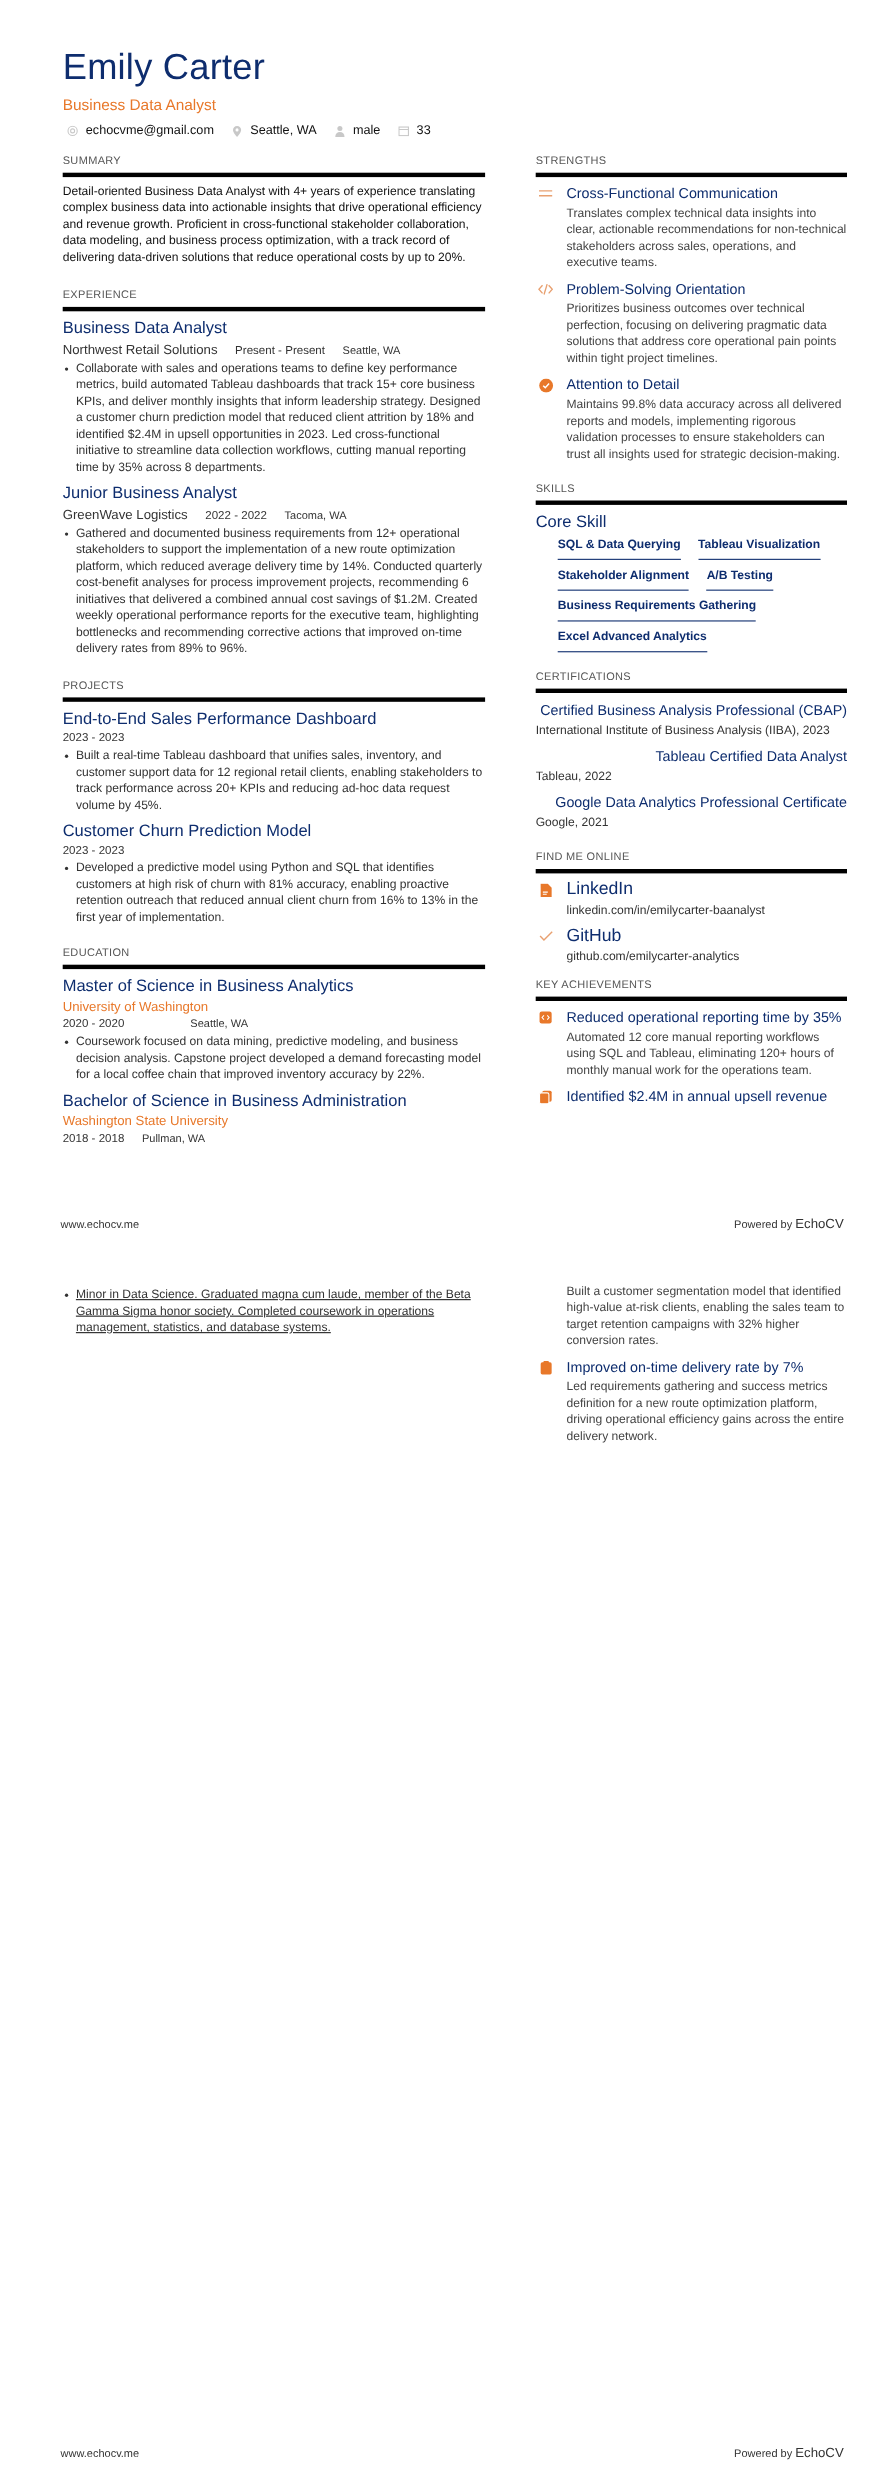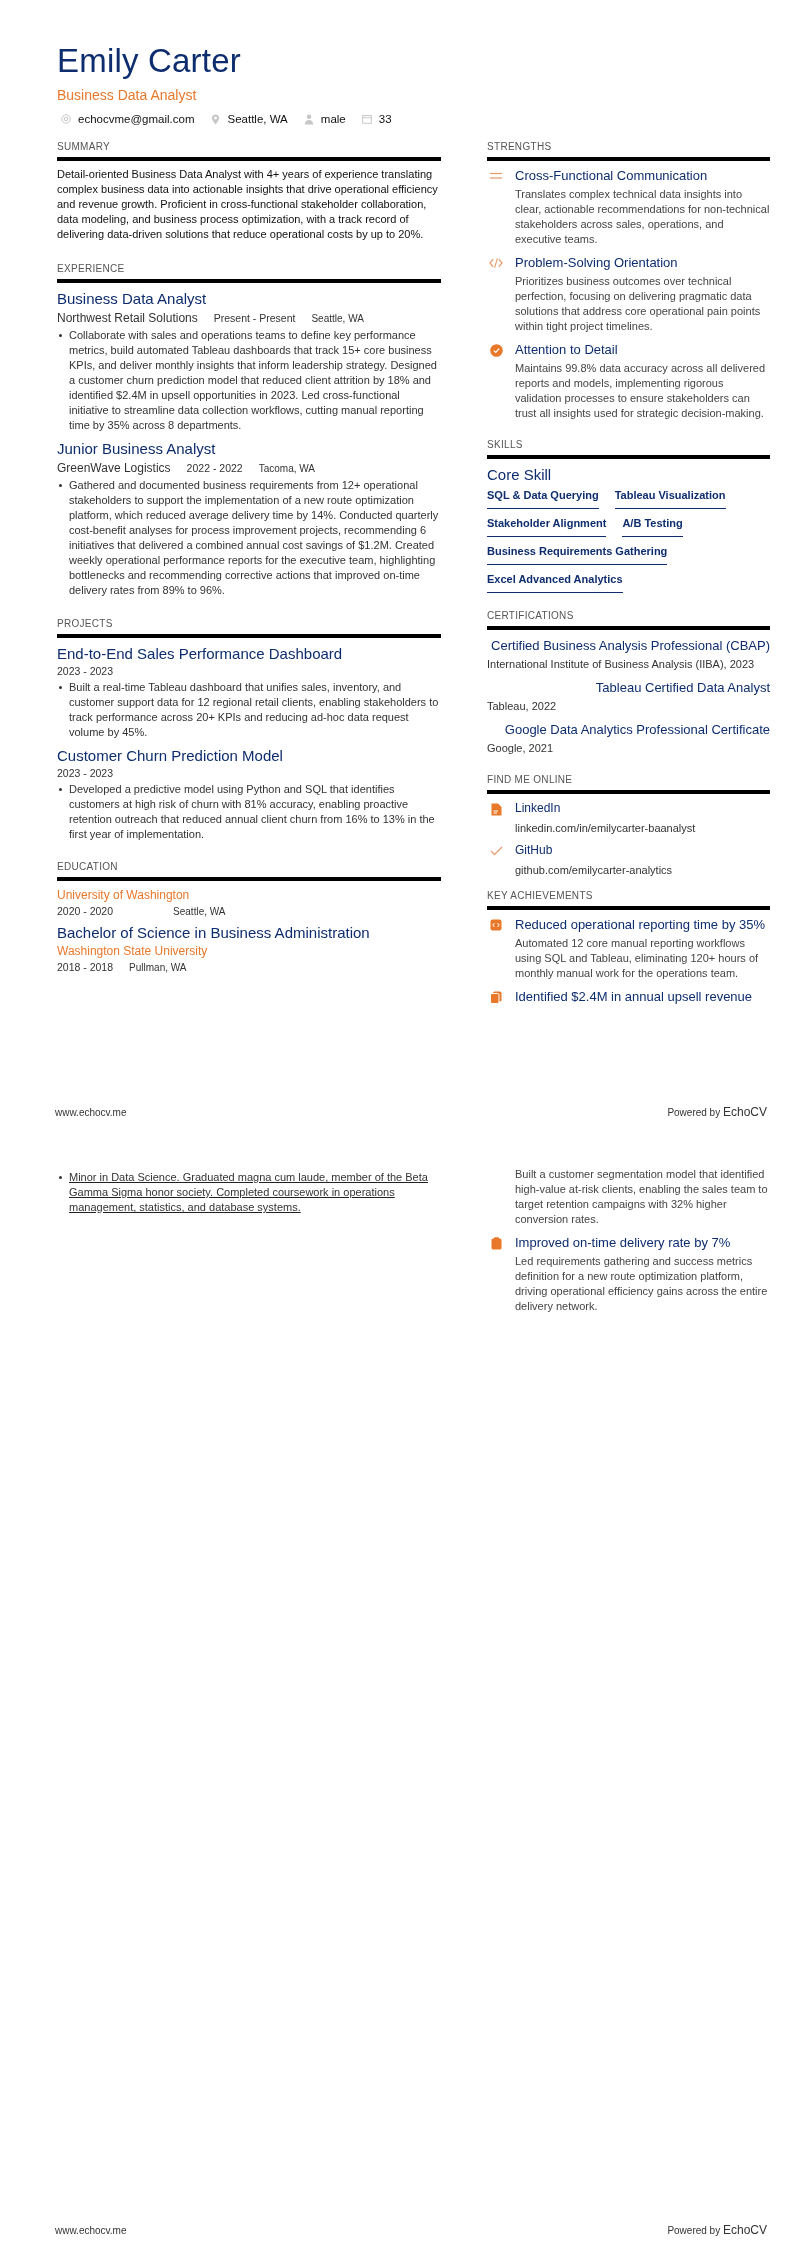--- a/index.html
+++ b/index.html
@@ -35,29 +35,29 @@
     ul.bullets li::before { content: ""; position: absolute; left: 2px; top: 6px; width: 3px; height: 3px; background: #333; border-radius: 50%; }
 
     .edu-school { font-size: 12px; color: #e8782a; line-height: 16px; margin-top: 1px; }
 
     .str-item { position: relative; padding-left: 28px; margin-bottom: 7px; }
     .str-icon { position: absolute; left: 2px; top: 2px; width: 14px; height: 14px; display: flex; align-items: center; justify-content: center; }
     .str-title { font-size: 13px; color: #0e2d6e; line-height: 17px; }
     .str-desc { font-size: 11px; line-height: 15px; color: #444; margin-top: 3px; }
 
     .skill-group { font-size: 15px; color: #0e2d6e; line-height: 19px; margin-bottom: 4px; }
-    .skills { display: flex; flex-wrap: wrap; }
+    .skills { display: flex; flex-wrap: wrap; margin-left: 20px; }
     .skill { font-size: 11px; font-weight: bold; color: #0e2d6e; padding-bottom: 6px; border-bottom: 1.5px solid #0e2d6e; margin-right: 16px; margin-bottom: 7px; line-height: 14px; }
 
     .cert { margin-bottom: 6px; }
     .cert-title { font-size: 13px; color: #0e2d6e; line-height: 19px; text-align: right; }
     .cert-sub { font-size: 11px; color: #333; line-height: 15px; margin-top: 2px; }
 
     .link-item { position: relative; padding-left: 28px; margin-bottom: 6px; }
-    .link-title { font-size: 12px; color: #0e2d6e; line-height: 17px; }
+    .link-title { font-size: 16px; color: #0e2d6e; line-height: 17px; }
     .link-url { font-size: 11px; color: #333; line-height: 15px; margin-top: 4px; }
 
     .footer { position: absolute; left: 42px; right: 40px; display: flex; justify-content: space-between; align-items: baseline; font-size: 10px; color: #333; }
     .footer .brand { font-size: 12px; color: #333; }
   </style>
 </head>
 <body>
 
 <div class="page page1">
 
@@ -156,25 +156,29 @@
         <ul class="bullets">
           <li>Developed a predictive model using Python and SQL that identifies customers at high risk of churn with 81% accuracy, enabling proactive retention outreach that reduced annual client churn from 16% to 13% in the first year of implementation.</li>
         </ul>
       </div>
     </section>
 
     <section style="margin-top:19px;">
       <div class="sec-title">EDUCATION</div>
 
       <div>
+        <div class="entry-title">Master of Science in Business Analytics</div>
         <div class="edu-school">University of Washington</div>
         <div class="entry-meta" style="margin-top:2px;gap:44px;">
           <span class="dates">2020 - 2020</span>
           <span class="loc">Seattle, WA</span>
         </div>
+        <ul class="bullets">
+          <li>Coursework focused on data mining, predictive modeling, and business decision analysis. Capstone project developed a demand forecasting model for a local coffee chain that improved inventory accuracy by 22%.</li>
+        </ul>
       </div>
 
       <div style="margin-top:6px;">
         <div class="entry-title">Bachelor of Science in Business Administration</div>
         <div class="edu-school">Washington State University</div>
         <div class="entry-meta" style="margin-top:2px;">
           <span class="dates">2018 - 2018</span>
           <span class="loc">Pullman, WA</span>
         </div>
       </div>

